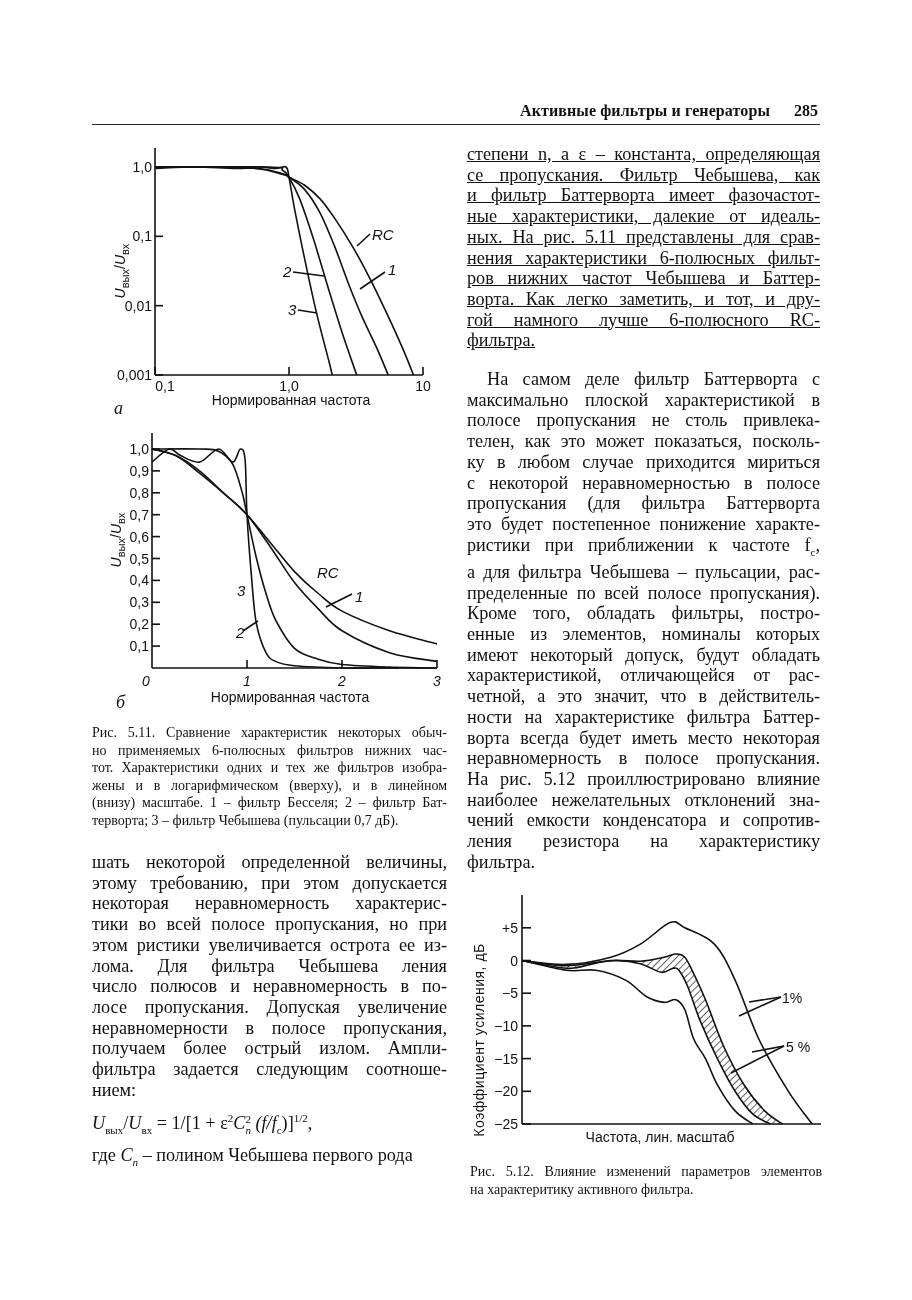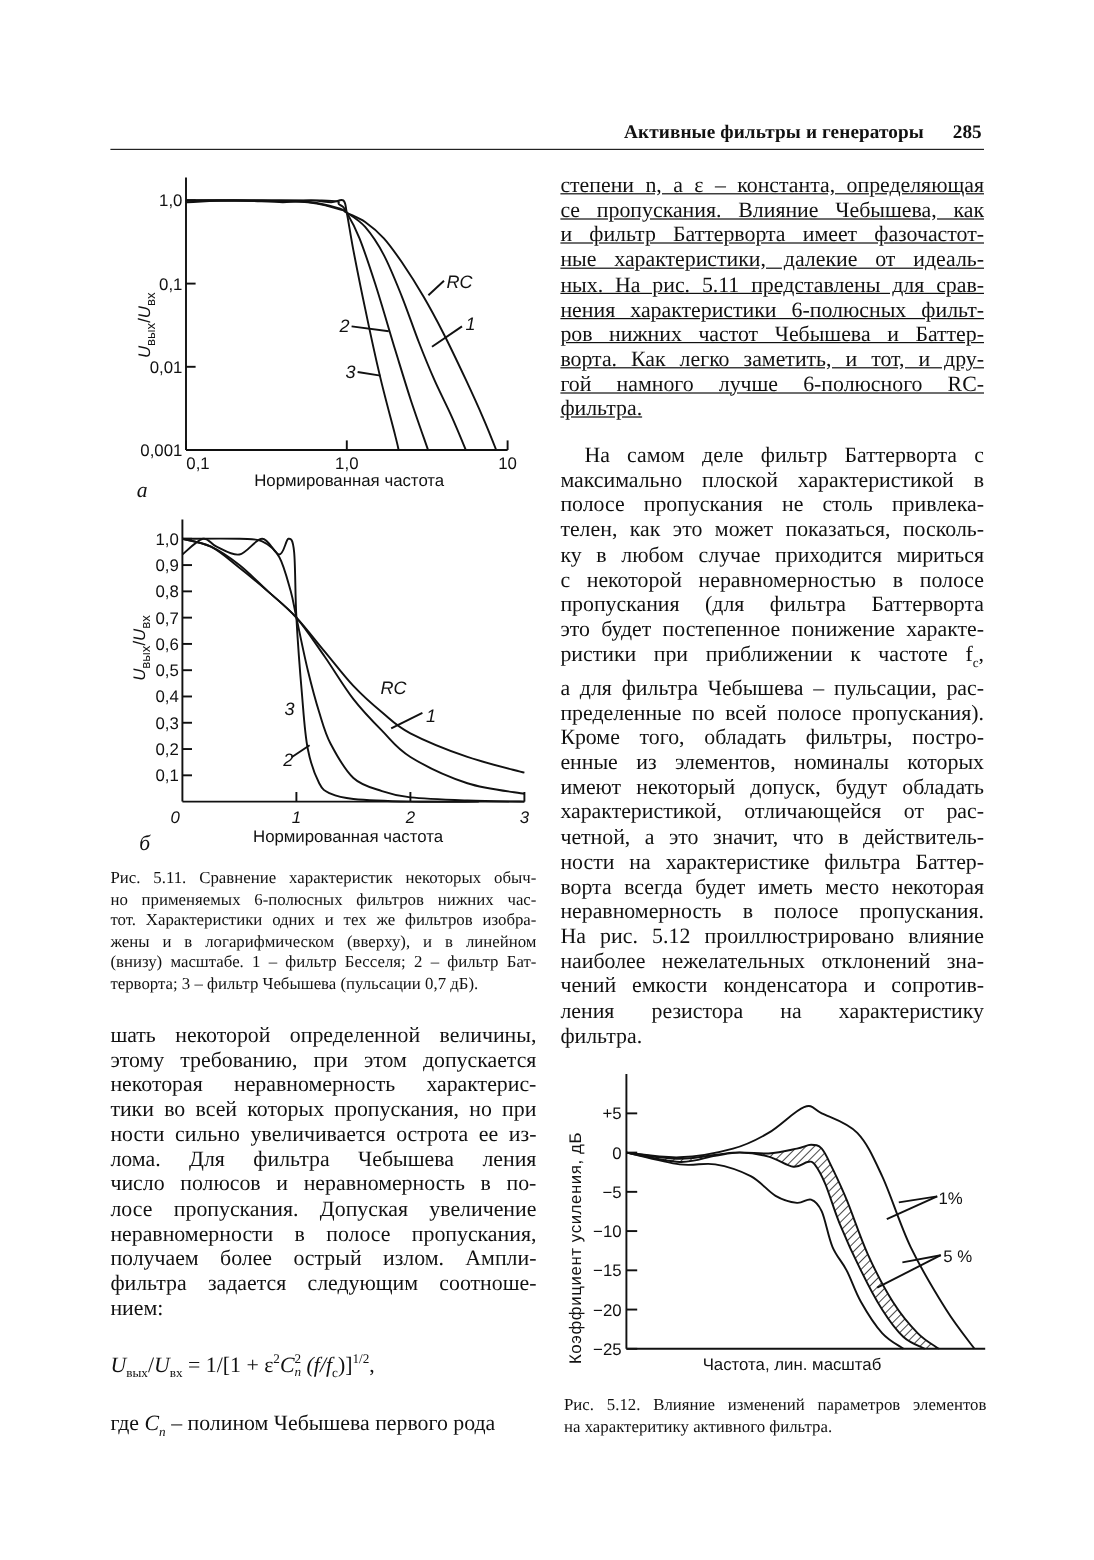--- a/index.html
+++ b/index.html
@@ -176,43 +176,43 @@
   <span class="line">тот. Характеристики одних и тех же фильтров изобра-</span>
   <span class="line">жены и в логарифмическом (вверху), и в линейном</span>
   <span class="line">(внизу) масштабе. 1 – фильтр Бесселя; 2 – фильтр Бат-</span>
   <span class="line last">терворта; 3 – фильтр Чебышева (пульсации 0,7 дБ).</span>
 </div>
 
 <div id="left-col-bottom" class="col">
   <span class="line">шать некоторой определенной величины,</span>
   <span class="line">этому требованию, при этом допускается</span>
   <span class="line">некоторая неравномерность характерис-</span>
-  <span class="line">тики во всей которых пропускания, но при</span>
-  <span class="line">ности сильно увеличивается острота ее из-</span>
+  <span class="line">тики во всей полосе пропускания, но при</span>
+  <span class="line">этом ристики увеличивается острота ее из-</span>
   <span class="line">лома. Для фильтра Чебышева ления</span>
   <span class="line">число полюсов и неравномерность в по-</span>
   <span class="line">лосе пропускания. Допуская увеличение</span>
   <span class="line">неравномерности в полосе пропускания,</span>
   <span class="line">получаем более острый излом. Ампли-</span>
   <span class="line">фильтра задается следующим соотноше-</span>
   <span class="line last">нием:</span>
-  <div class="formula" style="margin-top:23px; white-space:nowrap;">
+  <div class="formula" style="margin-top:8px; white-space:nowrap;">
     <i>U</i><sub style="font-size:11px">вых</sub><span>/</span><i>U</i><sub style="font-size:11px">вх</sub><span> = 1/[1 + ε</span><sup style="font-size:11px">2</sup><i>C</i><span style="display:inline-flex;flex-direction:column;vertical-align:middle;font-size:11px;line-height:11px;">
         <span>2</span>
         <i>n</i>
       </span><i> (f/f</i><sub style="font-size:11px">c</sub><span>)]</span><sup style="font-size:11px">1/2</sup><span>,</span>
   </div>
-  <div style="margin-top:20px; white-space:nowrap;">
+  <div style="margin-top:4px; white-space:nowrap;">
     <span>где </span><i>C</i><sub style="font-size:11px"><i>n</i></sub><span> – полином Чебышева первого рода</span>
   </div>
 </div>
 
 <div id="right-col-top" class="col">
   <span class="line">степени n, а ε – константа, определяющая</span>
-  <span class="line">се пропускания. Влияние Чебышева, как</span>
+  <span class="line">се пропускания. Фильтр Чебышева, как</span>
   <span class="line">и фильтр Баттерворта имеет фазочастот-</span>
   <span class="line">ные характеристики, далекие от идеаль-</span>
   <span class="line">ных. На рис. 5.11 представлены для срав-</span>
   <span class="line">нения характеристики 6-полюсных фильт-</span>
   <span class="line">ров нижних частот Чебышева и Баттер-</span>
   <span class="line">ворта. Как легко заметить, и тот, и дру-</span>
   <span class="line">гой намного лучше 6-полюсного RC-</span>
   <span class="line last">фильтра.</span>
 </div>
 

